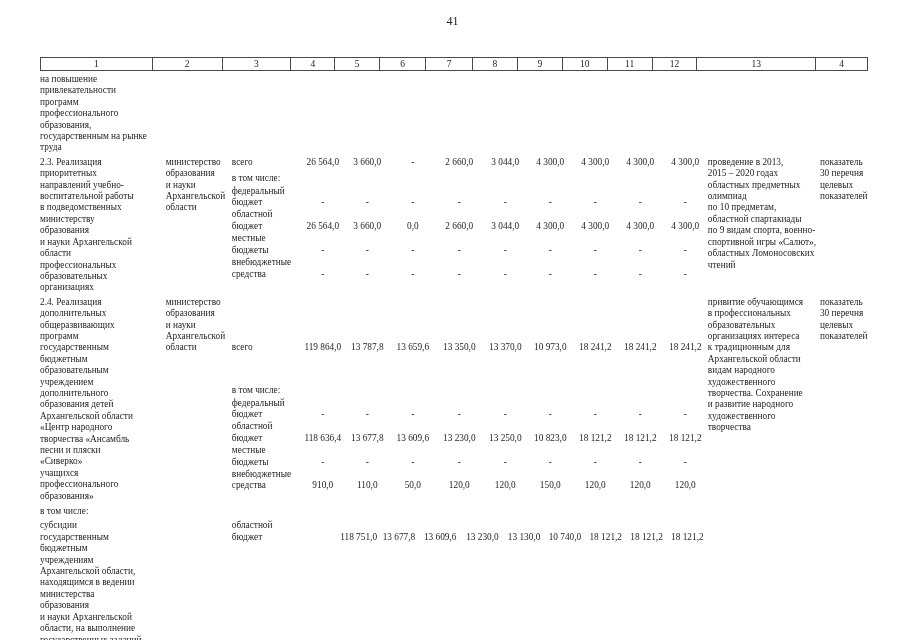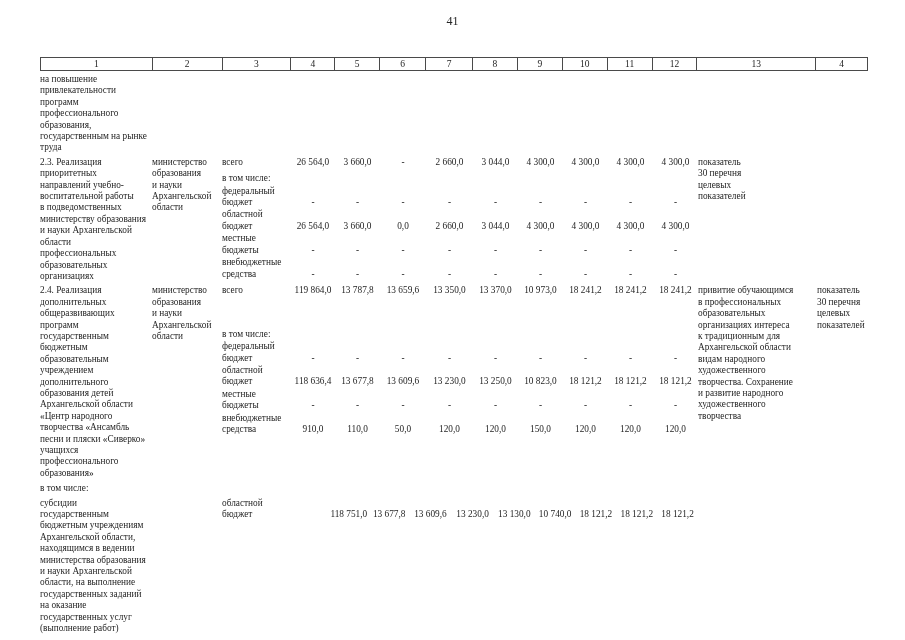--- a/index.html
+++ b/index.html
@@ -21,21 +21,21 @@
   }
   .header-cell{
     box-sizing:border-box;border-right:1px solid #4a4a4a;
     height:12px;line-height:12px;text-align:center;font-size:9.5px;
     overflow:hidden;flex-shrink:1;
   }
   .header-cell:last-child{border-right:none;}
   .sec{display:flex;align-items:flex-start;margin-top:3px;}
   .cell{box-sizing:border-box;white-space:pre-line;}
   .c1{padding-right:4px;}
-  .c2{padding-right:3px;}
+  .c2{padding-right:3px;margin-left:20px;}
   .c13{padding-right:2px;}
   .sub{display:flex;align-items:flex-end;margin-bottom:1px;}
   .sub-label{box-sizing:border-box;padding-right:3px;white-space:pre-line;}
   .sub-total{margin-bottom:5px;}
   .val{box-sizing:border-box;text-align:center;white-space:nowrap;}
 </style>
 </head>
 <body>
 
 <div class="page-number">41</div>
@@ -146,20 +146,30 @@
             <div class="val" style="width: 45px;">-</div>
             <div class="val" style="width: 46px;">-</div>
             <div class="val" style="width: 47px;">-</div>
             <div class="val" style="width: 45px;">-</div>
             <div class="val" style="width: 45px;">-</div>
             <div class="val" style="width: 45px;">-</div>
             <div class="val" style="width: 45px;">-</div>
             <div class="val" style="width: 45px;">-</div>
           </div>
         </div>
+        <div class="cell c13" style="width: 119px;">проведение в 2013,
+2015 – 2020 годах
+областных предметных
+олимпиад
+по 10 предметам,
+областной спартакиады
+по 9 видам спорта, военно-
+спортивной игры «Салют»,
+областных Ломоносовских
+чтений</div>
         <div class="cell c14" style="width: 51px;">показатель
 30 перечня
 целевых
 показателей</div>
       </div>
       <div class="sec">
         <div class="cell c1" style="width: 112px;">2.4. Реализация
 дополнительных
 общеразвивающих
 программ
@@ -177,21 +187,21 @@
 профессионального
 образования»</div>
         <div class="cell c2" style="width: 70px;">министерство
 образования
 и науки
 Архангельской
 области</div>
         <div style="width: 476px;">
           <div class="sub sub-total">
             <div class="sub-label" style="width: 69px;">всего</div>
-            <div class="val" style="width: 44px;">119 864,0</div>
+            <div class="val" style="width: 44px; margin-top: 45px;">119 864,0</div>
             <div class="val" style="width: 45px;">13 787,8</div>
             <div class="val" style="width: 46px;">13 659,6</div>
             <div class="val" style="width: 47px;">13 350,0</div>
             <div class="val" style="width: 45px;">13 370,0</div>
             <div class="val" style="width: 45px;">10 973,0</div>
             <div class="val" style="width: 45px;">18 241,2</div>
             <div class="val" style="width: 45px;">18 241,2</div>
             <div class="val" style="width: 45px;">18 241,2</div>
           </div>
           <div class="sub" style="margin-top: 32px;">

